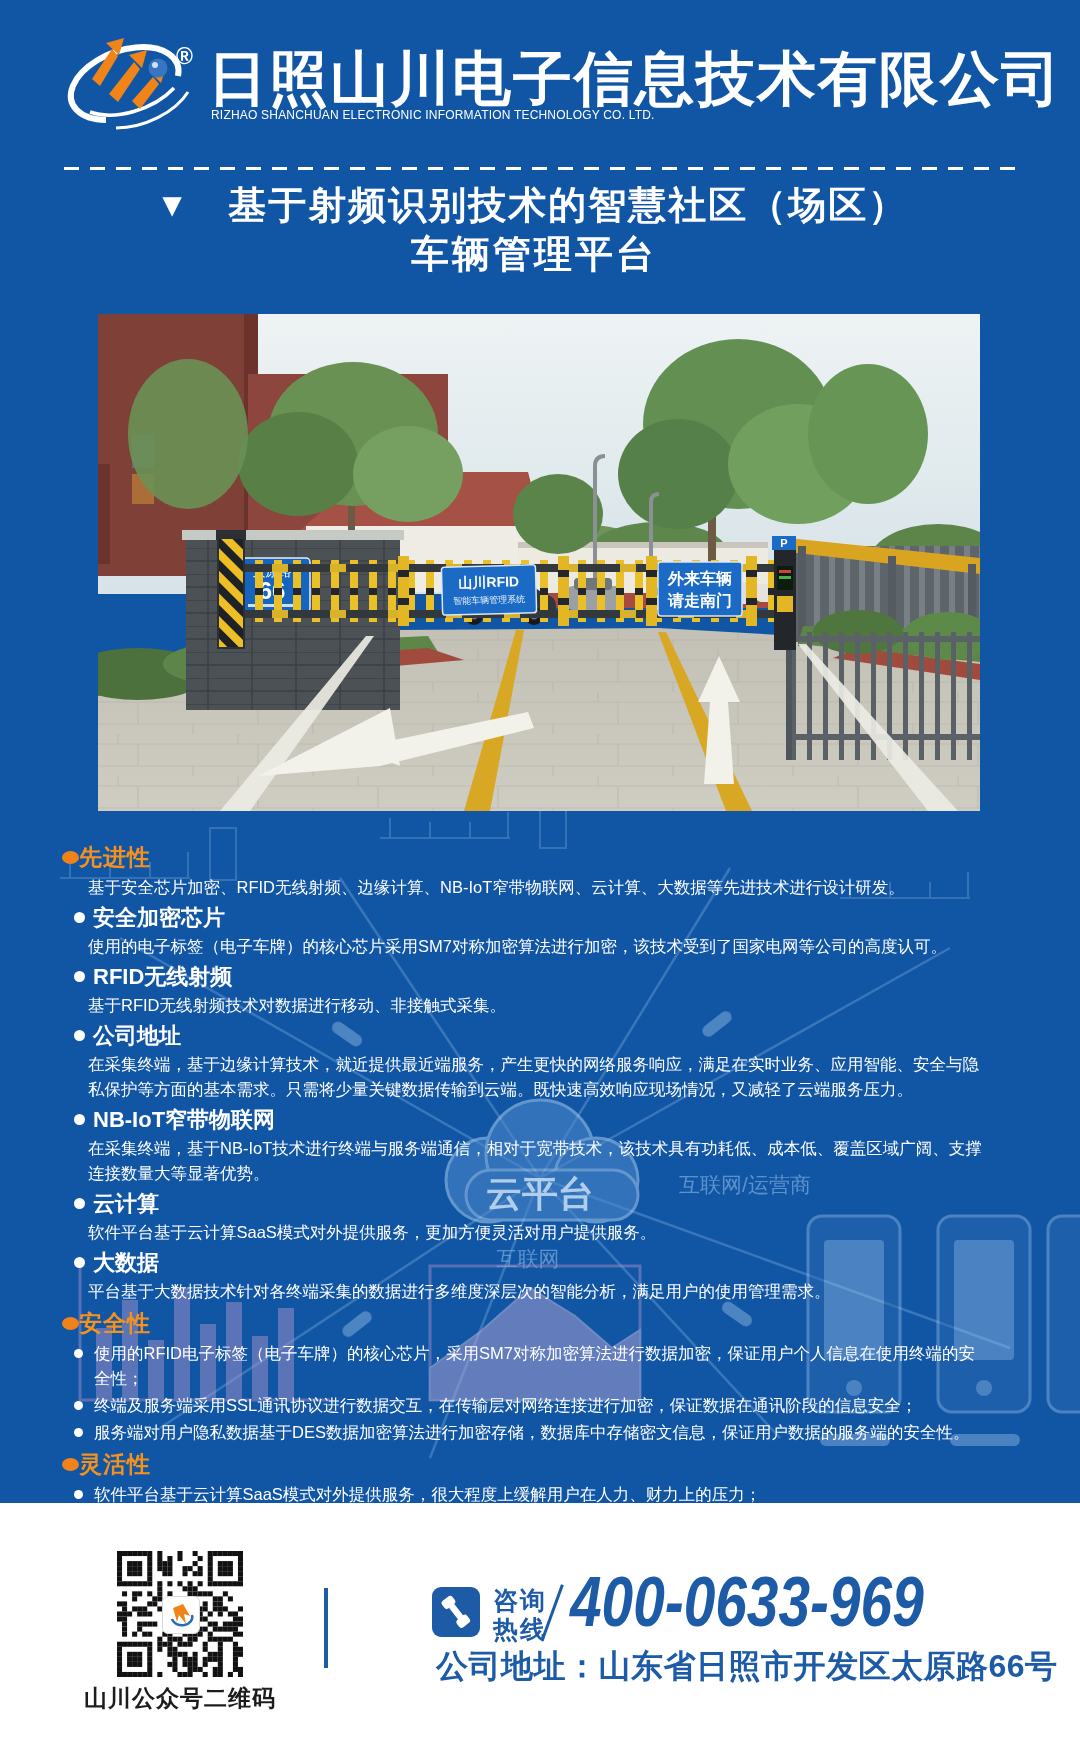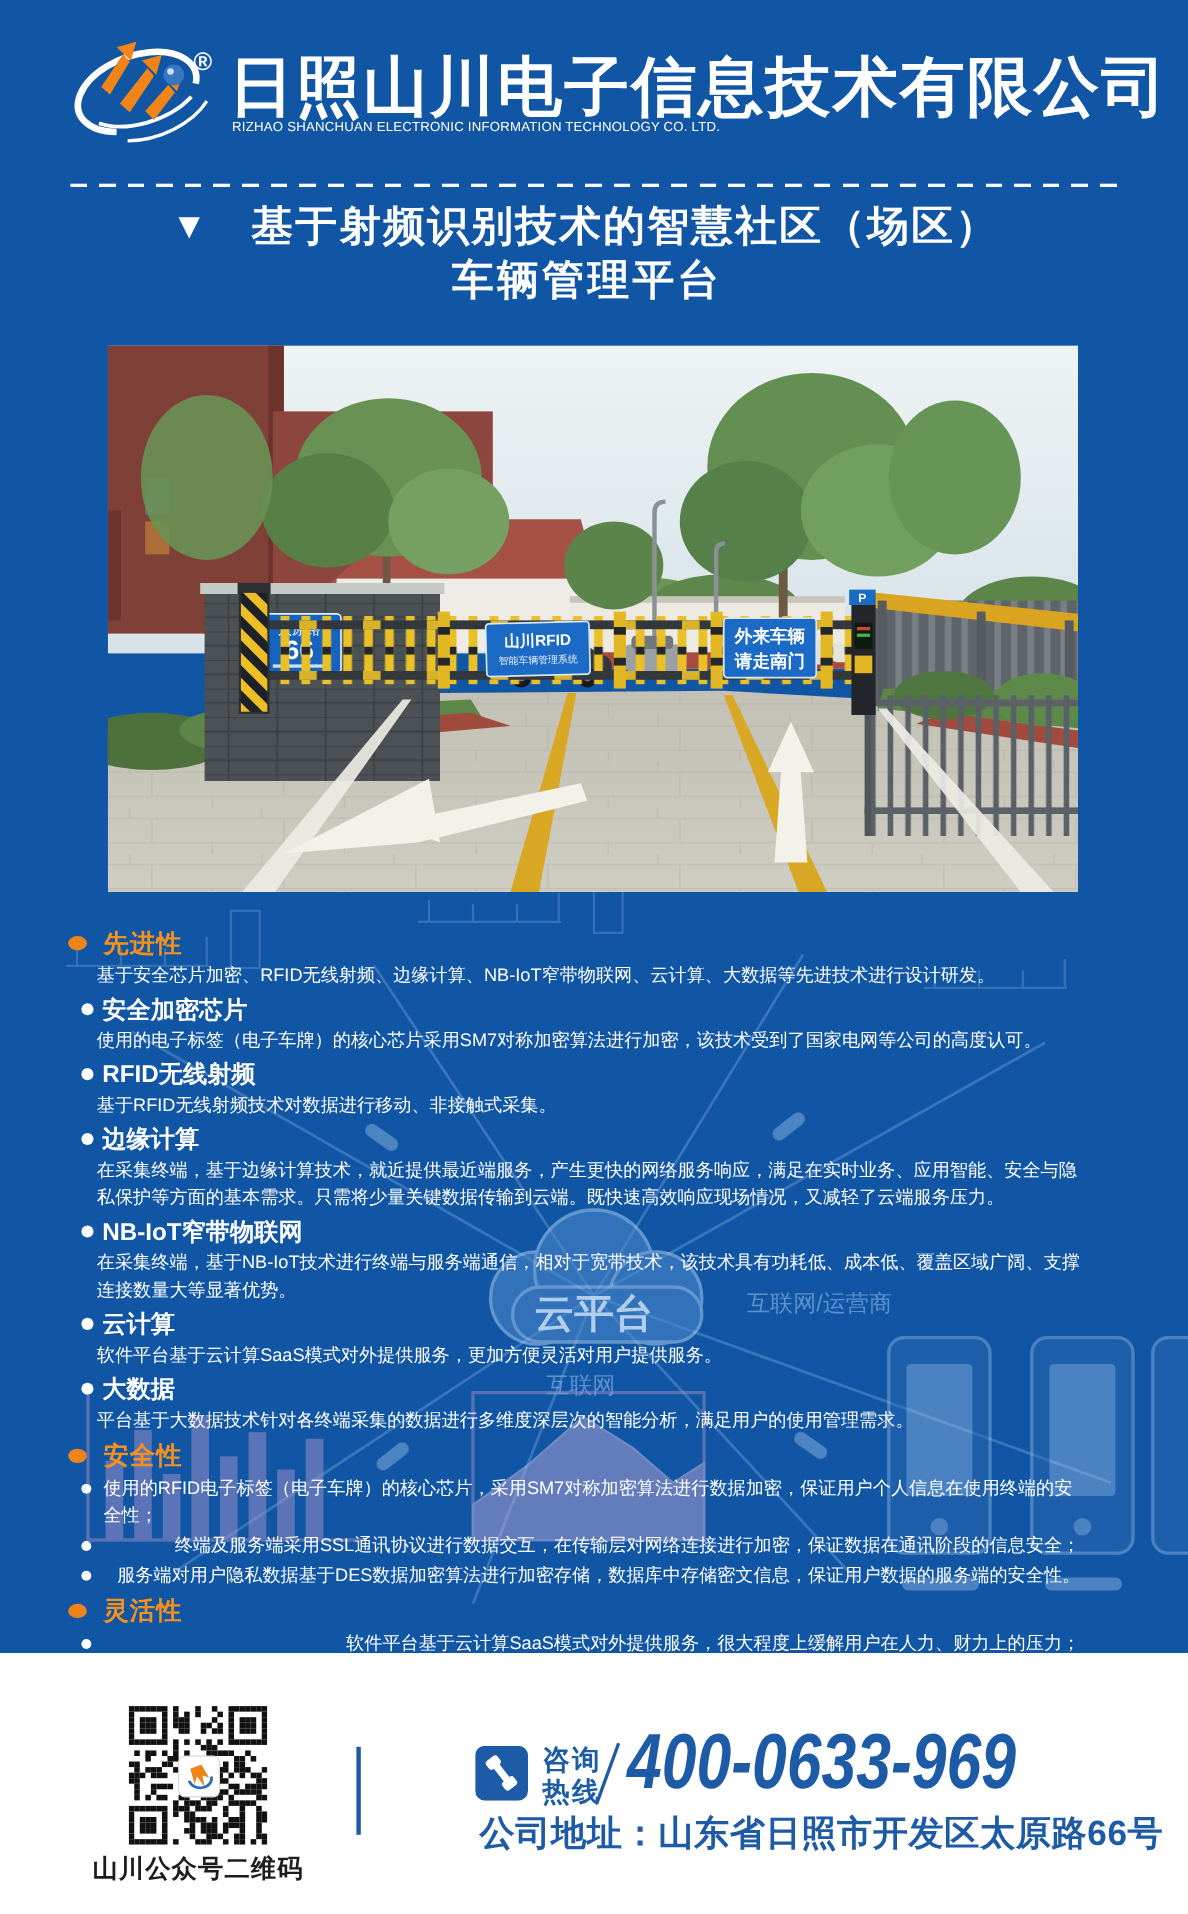--- a/index.html
+++ b/index.html
@@ -28,28 +28,28 @@
   .title1 .tri{display:inline-block;margin-right:38px;font-size:33px;transform:translateY(-2px);}
   .title2{position:absolute;left:124px;top:229px;width:820px;text-align:center;
     color:#fff;font-size:38px;font-weight:700;letter-spacing:3px;}
   
   .photo{position:absolute;left:98px;top:314px;width:882px;height:497px;z-index:3;}
   
   .watermark{position:absolute;left:0;top:788px;width:1080px;height:715px;z-index:1;}
   
   .features{position:absolute;left:62px;top:838px;width:920px;z-index:4;color:#fff;}
   .sec-head{display:flex;align-items:center;}
-  .sec-head.orange{margin:4px 0 3px 0;gap:15px;}
+  .sec-head.orange{margin:4px 0 3px 0;}
   .sec-head.orange .dot{flex:none;width:17px;height:13px;border-radius:50%;background:#ee831c;}
   .sec-head.orange .t{color:#f5921e;font-size:23px;font-weight:700;letter-spacing:1px;line-height:30px;}
   .sec-head.white{margin:3px 0 2px 12px;gap:8px;}
   .sec-head.white .dot{flex:none;width:11px;height:11px;border-radius:50%;background:#fff;}
   .sec-head.white .t{color:#fff;font-size:22px;font-weight:700;line-height:29px;}
   .sec-para{font-size:16.5px;line-height:25px;margin:1px 0 3px 26px;font-weight:400;}
-  .sec-bullet{display:flex;gap:11px;margin:2px 0 2px 12px;font-size:16.5px;line-height:25px;justify-content:space-between;}
+  .sec-bullet{display:flex;gap:11px;margin:2px 0 2px 12px;font-size:16.5px;line-height:25px;}
   .sec-bullet .bd{flex:none;width:9px;height:9px;border-radius:50%;background:#fff;margin-top:8px;}
   
   .footer{position:absolute;left:0;top:1503px;width:1080px;height:237px;background:#ffffff;z-index:5;}
   .qr{position:absolute;left:117px;top:48px;width:126px;height:126px;}
   .qr-logo{position:absolute;left:162px;top:93px;width:36px;height:36px;background:#fff;
     border:1px solid #d9d9d9;border-radius:6px;}
   .qr-label{position:absolute;left:55px;top:180px;width:250px;text-align:center;
     color:#1c1c1c;font-size:23px;font-weight:700;letter-spacing:1px;}
   .vdiv{position:absolute;left:324px;top:85px;width:4px;height:80px;background:#1e5aa5;}
   .phone-ic{position:absolute;left:432px;top:84px;width:48px;height:50px;}
@@ -381,21 +381,21 @@
       <div>
         <div class="sec-head white">
           <span class="dot"></span>
           <span class="t">RFID无线射频</span>
         </div>
         <div class="sec-para">基于RFID无线射频技术对数据进行移动、非接触式采集。</div>
       </div>
       <div>
         <div class="sec-head white">
           <span class="dot"></span>
-          <span class="t">边缘计算</span>
+          <span class="t">公司地址</span>
         </div>
         <div class="sec-para">在采集终端，基于边缘计算技术，就近提供最近端服务，产生更快的网络服务响应，满足在实时业务、应用智能、安全与隐私保护等方面的基本需求。只需将少量关键数据传输到云端。既快速高效响应现场情况，又减轻了云端服务压力。</div>
       </div>
       <div>
         <div class="sec-head white">
           <span class="dot"></span>
           <span class="t">NB-IoT窄带物联网</span>
         </div>
         <div class="sec-para">在采集终端，基于NB-IoT技术进行终端与服务端通信，相对于宽带技术，该技术具有功耗低、成本低、覆盖区域广阔、支撑连接数量大等显著优势。</div>
       </div>

